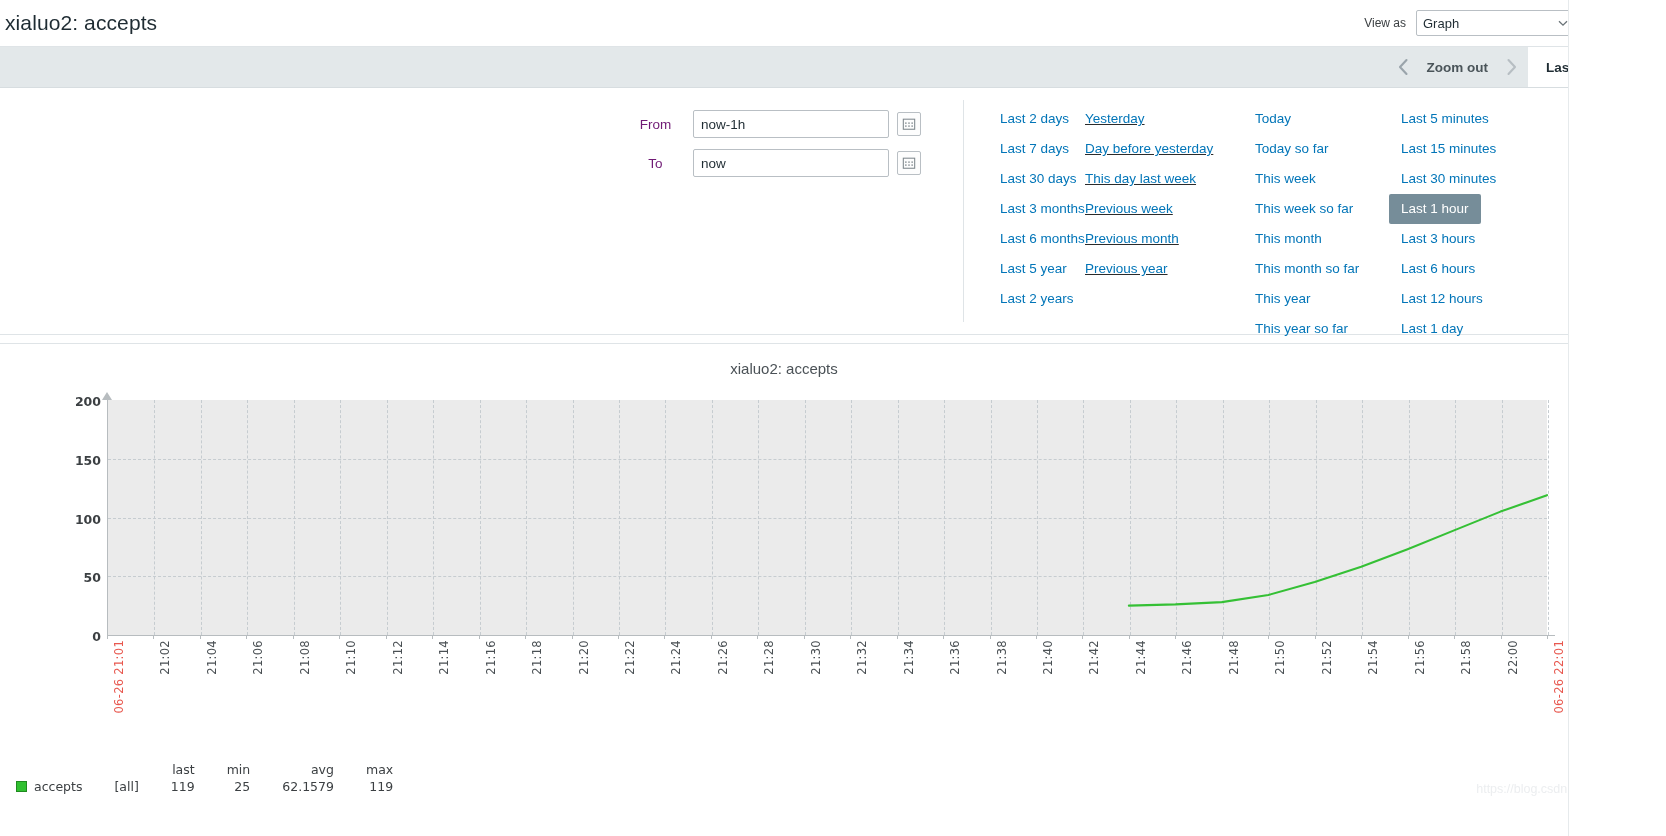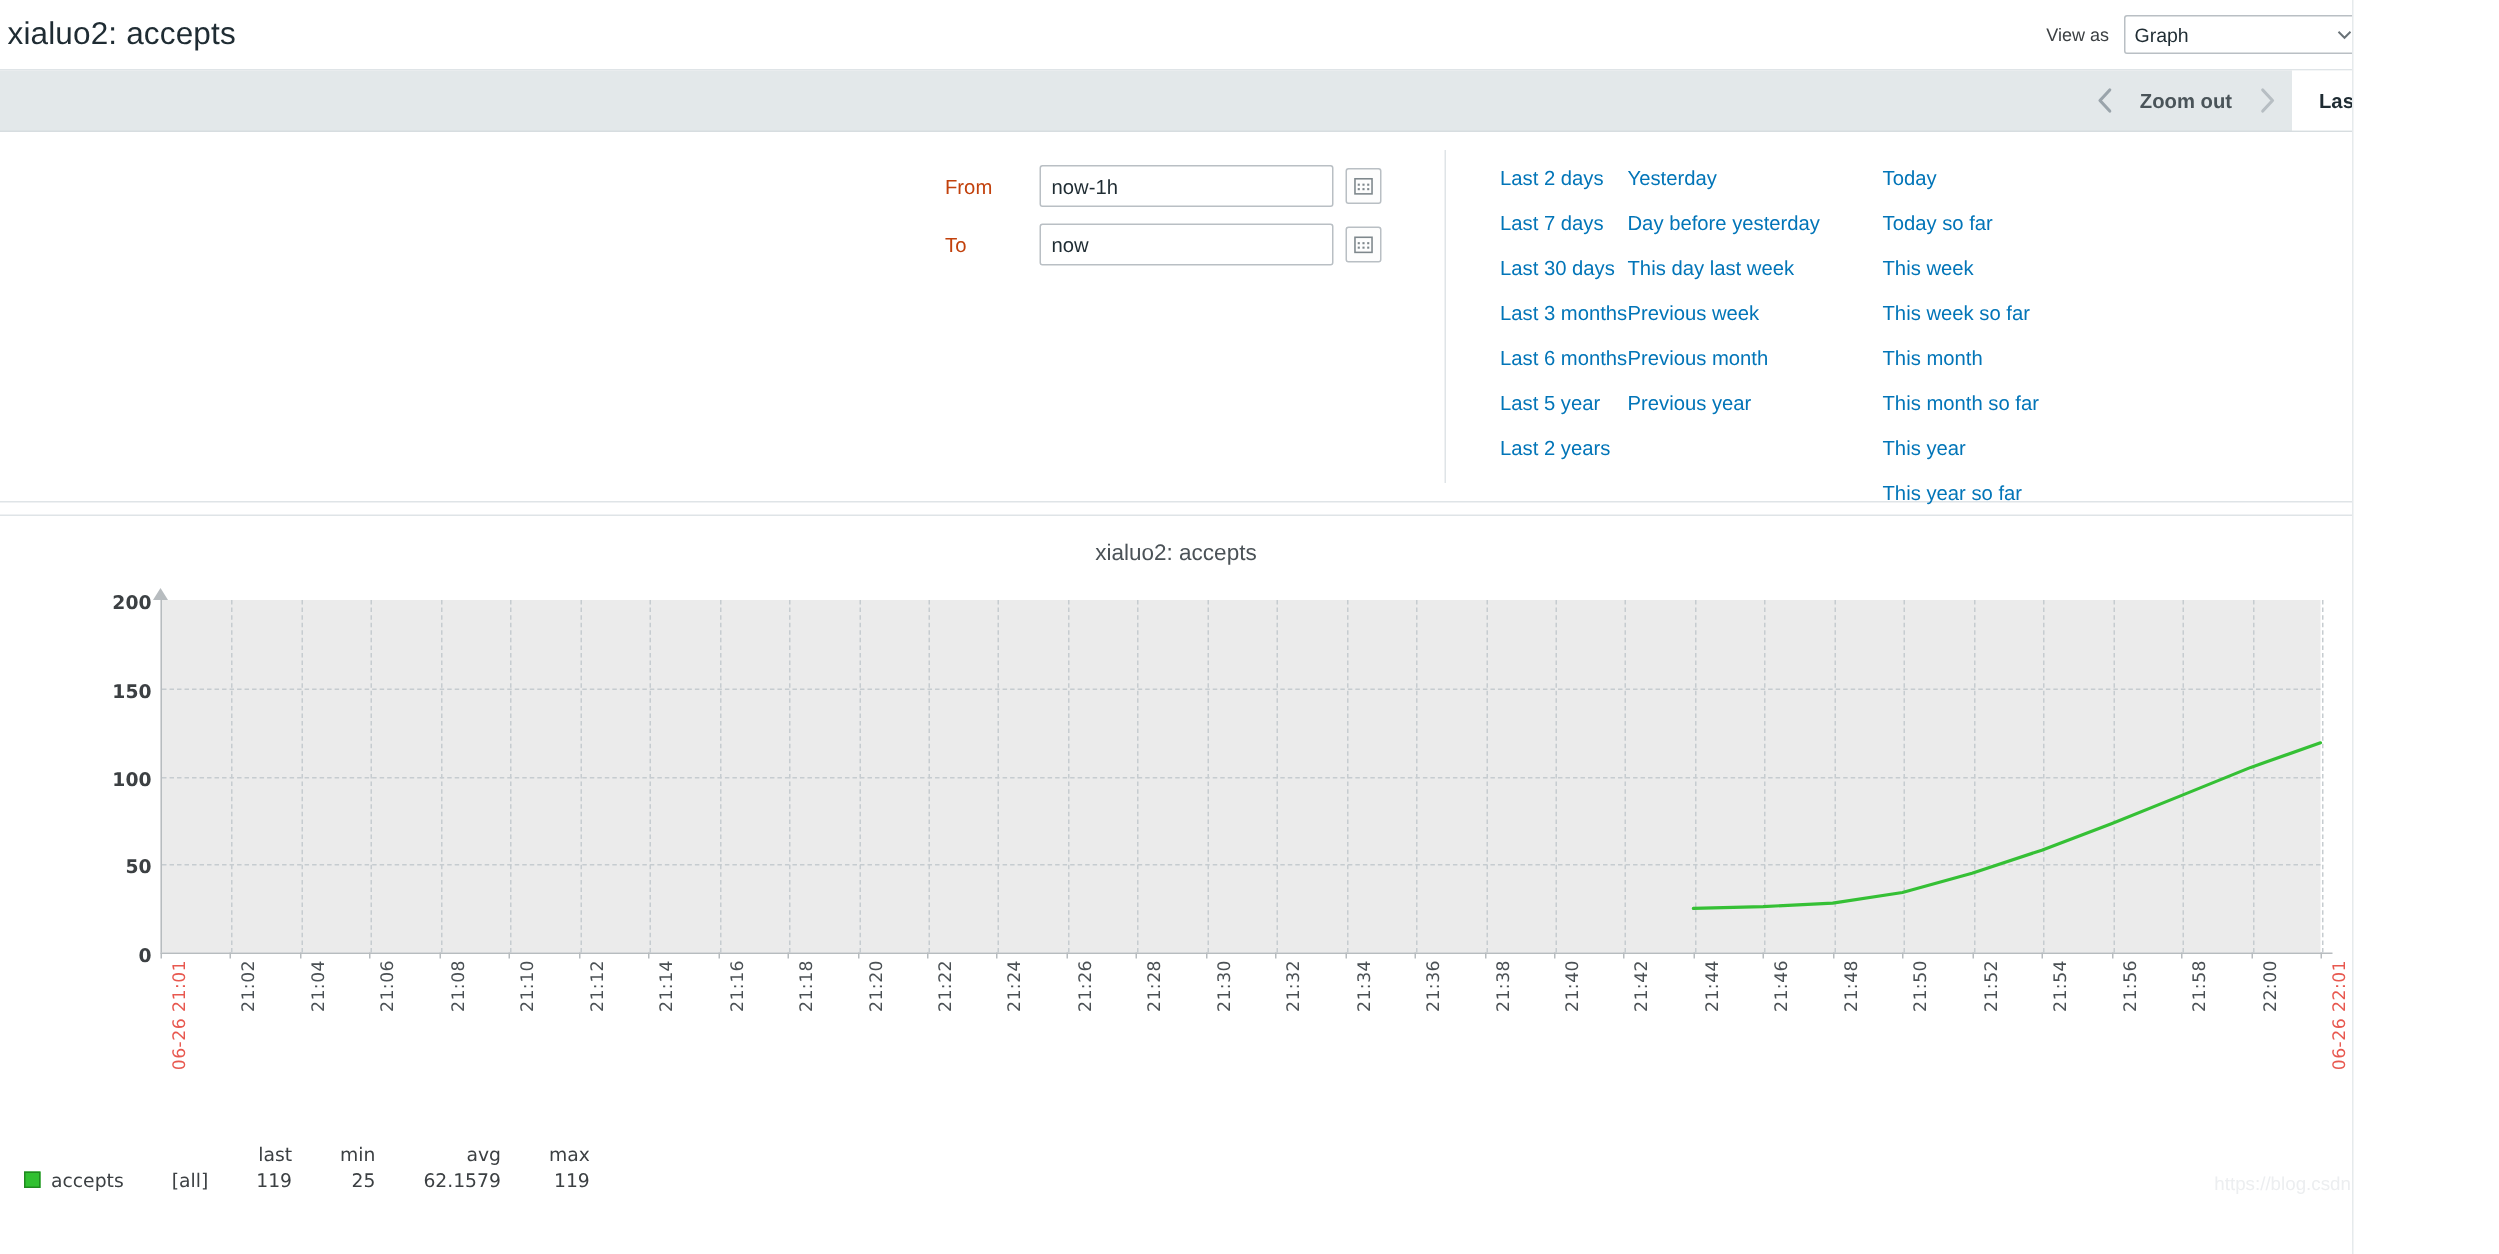--- a/index.html
+++ b/index.html
@@ -117,23 +117,23 @@
   }
   .form-row {
     display: flex;
     align-items: center;
     justify-content: flex-start;
     margin-bottom: 11px;
     padding-left: 630px;
   }
   .form-label {
     width: 63px;
-    text-align: left;
+    text-align: center;
     font-size: 13.5px;
-    color: #c2410c;
+    color: #701a75;
     padding-right: 12px;
   }
   .text-input {
     width: 196px;
     height: 28px;
     border: 1px solid #b9bfc4;
     border-radius: 2px;
     font-size: 13.5px;
     color: #1f2c33;
     padding: 0 7px;
@@ -174,21 +174,21 @@
     width: 1px; height: 222px;
     background: #dfe4e7;
   }
   .quick-cols {
     flex: 1;
     display: flex;
     padding-top: 16px;
   }
   .qcol { width: 148px; }
   .qcol:nth-child(1) { width: 122px; padding-left: 37px; }
-  .qcol:nth-child(2) { width: 170px; }
+  .qcol:nth-child(2) { width: 170px; text-decoration: underline; }
   .qcol:nth-child(3) { width: 146px; }
   .qcol:nth-child(4) { width: 150px; }
   .qitem {
     display: block;
     font-size: 13.5px;
     color: #0275b8;
     padding: 7px 0 7px 0;
     line-height: 16px;
     white-space: nowrap;
   }
@@ -444,20 +444,30 @@
     </div>
     <div class="qcol">
       <a class="qitem">Today</a>
       <a class="qitem">Today so far</a>
       <a class="qitem">This week</a>
       <a class="qitem">This week so far</a>
       <a class="qitem">This month</a>
       <a class="qitem">This month so far</a>
       <a class="qitem">This year</a>
       <a class="qitem">This year so far</a>
+    </div>
+    <div class="qcol">
+      <a class="qitem">Last 5 minutes</a>
+      <a class="qitem">Last 15 minutes</a>
+      <a class="qitem">Last 30 minutes</a>
+      <a class="qitem sel">Last 1 hour</a>
+      <a class="qitem">Last 3 hours</a>
+      <a class="qitem">Last 6 hours</a>
+      <a class="qitem">Last 12 hours</a>
+      <a class="qitem">Last 1 day</a>
     </div>
   </div>
 </div>
 
 <div class="graphpanel">
   <div class="graph-title">xialuo2: accepts</div>
 
   <div class="plot-wrap">
     <div class="plot-area">
       <div class="gridline-h" style="top:58.75px"></div>

